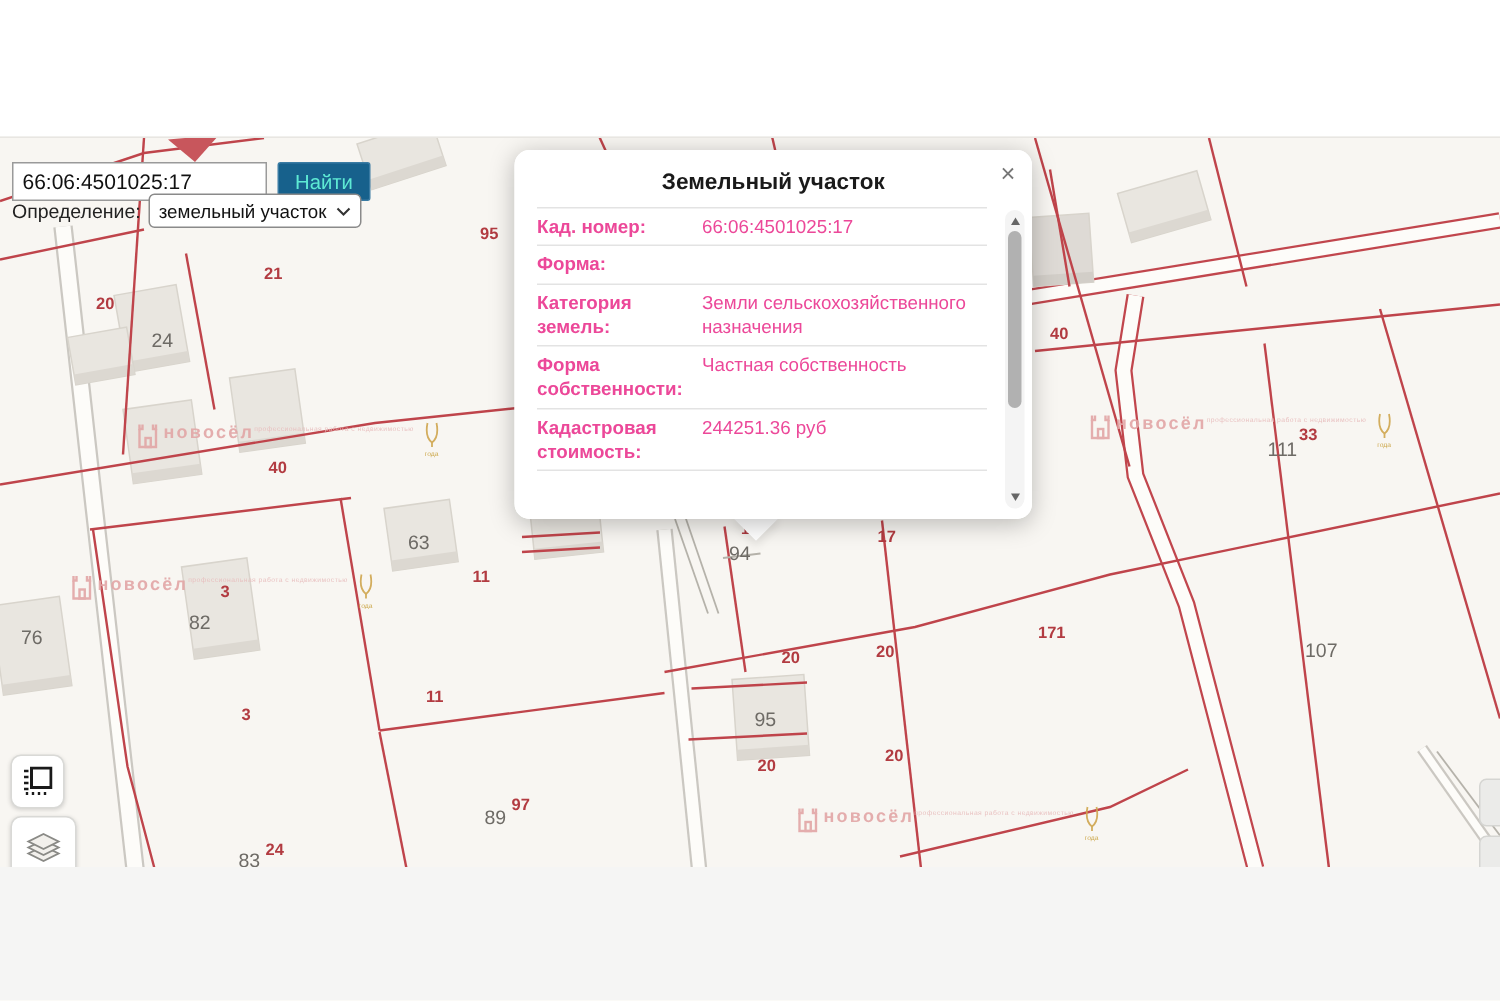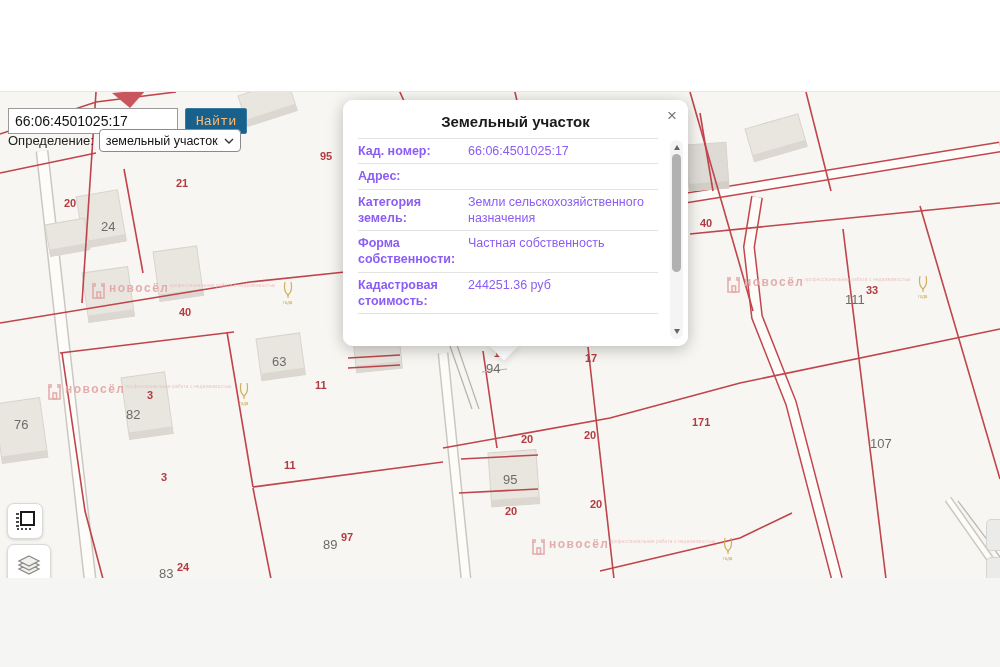--- a/index.html
+++ b/index.html
@@ -24,38 +24,38 @@
   .wm{position:absolute;display:flex;align-items:flex-start;gap:3px;opacity:.9;}
   .wm-col{display:flex;flex-direction:row;}
   .wm-brand{font-size:12px;font-weight:bold;color:#e2a6a6;letter-spacing:1.5px;}
   .wm-tagline{font-size:4.5px;color:#e8bdbd;margin-top:2px;letter-spacing:.3px;}
   .wm-gold{display:flex;flex-direction:column;align-items:center;margin-left:4px;}
   .wm-badge{font-size:4.5px;color:#c9a23f;margin-top:1px;}
   
   .search-bar{position:absolute;left:8px;top:107px;display:flex;gap:7px;}
   .search-input{width:156px;height:24px;border:1px solid #9a9a9a;background:#fff;
     font-family:"Liberation Sans",sans-serif;font-size:14px;color:#111;padding:0 6px;outline:none;}
-  .search-btn{width:62px;height:26px;background:#17618c;color:#fdba74;border:1px solid #3a7ba3;
-    font-family:Liberation Mono, monospace;font-size:13.5px;cursor:pointer;border-radius:2px;}
+  .search-btn{width:62px;height:26px;background:#17618c;color:#5eead4;border:1px solid #3a7ba3;
+    font-family:Liberation Sans, sans-serif;font-size:13.5px;cursor:pointer;border-radius:2px;}
   .filter-row{position:absolute;left:8px;top:128px;display:flex;align-items:center;gap:5px;}
   .filter-label{font-size:13px;color:#222;}
   .select-box{width:128px;height:21px;background:#fff;border:1px solid #8a8a8a;border-radius:4px;
     display:flex;align-items:center;justify-content:space-between;padding:0 6px;cursor:pointer;}
   .select-box span{font-size:12.5px;color:#111;}
   
   .popup{position:absolute;left:343px;top:99px;width:345px;height:246px;background:#fff;
     border-radius:10px;box-shadow:0 3px 16px rgba(0,0,0,.25);z-index:10;}
   .popup-tail{position:absolute;left:150px;top:234px;width:22px;height:22px;background:#fff;
     transform:rotate(45deg);box-shadow:3px 3px 6px rgba(0,0,0,.08);z-index:9;}
   .popup-body{position:absolute;inset:0;background:#fff;border-radius:10px;overflow:hidden;z-index:11;}
   .popup-title{margin-top:13px;text-align:center;font-size:15px;font-weight:bold;color:#1a1a1a;}
   .popup-close{position:absolute;top:7px;right:11px;font-size:17px;color:#777;cursor:pointer;line-height:1;}
   .popup-rows{position:absolute;left:15px;right:30px;top:38px;bottom:0;overflow:hidden;
     border-top:1px solid #e3e3e3;}
-  .prow{display:flex;gap:10px;padding:4px 0;border-bottom:1px solid #e3e3e3;font-size:12.5px;color:#8b5cf6;line-height:1.3;}
+  .prow{display:flex;gap:10px;padding:4px 0;border-bottom:1px solid #e3e3e3;font-size:12.5px;color:#ec4899;line-height:1.3;}
   .prow .pl{width:100px;flex:none;font-weight:bold;}
   .prow .pv{flex:1;}
   
   .psb{position:absolute;right:5px;top:40px;bottom:7px;width:13px;background:#f4f4f4;border-radius:7px;}
   .psb-up,.psb-down{position:absolute;left:3.5px;width:0;height:0;border-left:3px solid transparent;border-right:3px solid transparent;}
   .psb-up{top:5px;border-bottom:5px solid #666;}
   .psb-down{bottom:5px;border-top:5px solid #666;}
   .psb-thumb{position:absolute;left:2px;top:14px;width:9px;height:118px;background:#b1b1b1;border-radius:5px;}
   
   .mbtn{position:absolute;background:#fff;border:1px solid #d9d9d6;border-radius:7px;
@@ -197,21 +197,21 @@
         <div class="mlabel r" style="left: 284px; top: 459px;">11</div>
         <div class="mlabel g" style="left: 486px; top: 361px;">94</div>
         <div class="mlabel r sup" style="left: 494px; top: 348px;">17</div>
         <div class="mlabel r" style="left: 585px; top: 352px;">17</div>
         <div class="mlabel r" style="left: 692px; top: 416px;">171</div>
         <div class="mlabel r" style="left: 521px; top: 433px;">20</div>
         <div class="mlabel r" style="left: 584px; top: 429px;">20</div>
         <div class="mlabel r" style="left: 505px; top: 505px;">20</div>
         <div class="mlabel r" style="left: 590px; top: 498px;">20</div>
         <div class="mlabel g" style="left: 503px; top: 472px;">95</div>
-        <div class="mlabel g" style="left: 870px; top: 436px;">107</div>
+        <div class="mlabel g" style="left: 870px; top: 426px;">107</div>
         <div class="mlabel g" style="left: 323px; top: 537px;">89</div>
         <div class="mlabel r" style="left: 341px; top: 531px;">97</div>
         <div class="mlabel g" style="left: 159px; top: 566px;">83</div>
         <div class="mlabel r" style="left: 177px; top: 561px;">24</div>
         <div class="mlabel g" style="left: 42px; top: 562px;">7</div>
       </div>
 
     <div class="layer">
   <div class="wm" style="left: 47px; top: 381px;">
     <svg width="15" height="20" viewBox="0 0 15 20">
@@ -352,21 +352,21 @@
     <div class="popup">
       <div class="popup-body">
         <div class="popup-close">×</div>
         <div class="popup-title">Земельный участок</div>
         <div class="popup-rows">
             <div class="prow">
               <div class="pl">Кад. номер:</div>
               <div class="pv">66:06:4501025:17</div>
             </div>
             <div class="prow">
-              <div class="pl">Адрес:</div>
+              <div class="pl">Форма:</div>
             </div>
             <div class="prow">
               <div class="pl">Категория земель:</div>
               <div class="pv">Земли сельскохозяйственного назначения</div>
             </div>
             <div class="prow">
               <div class="pl">Форма собственности:</div>
               <div class="pv">Частная собственность</div>
             </div>
             <div class="prow">

